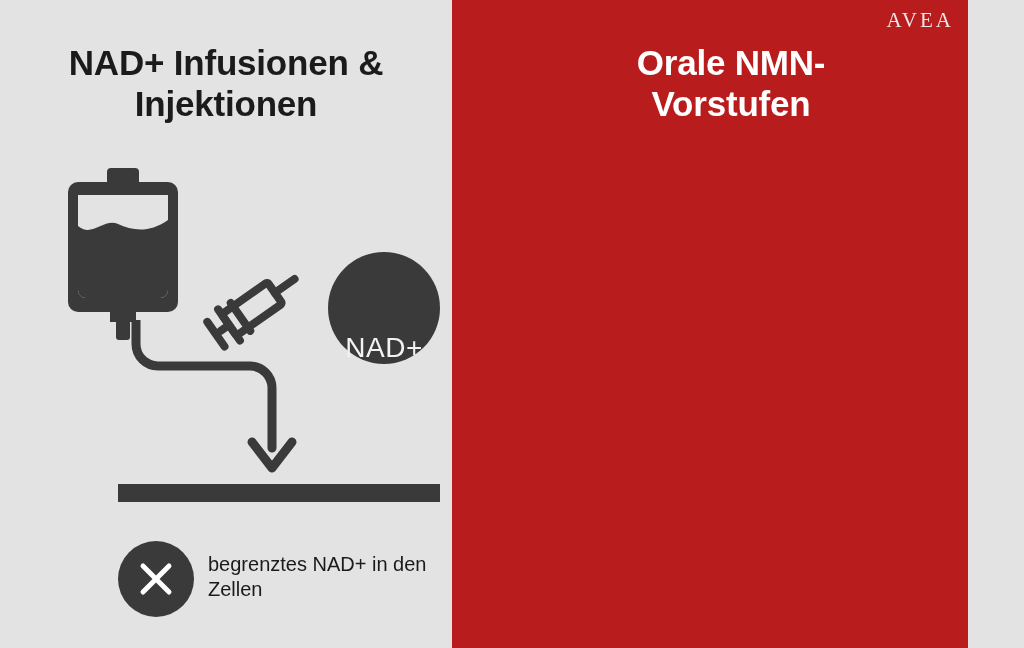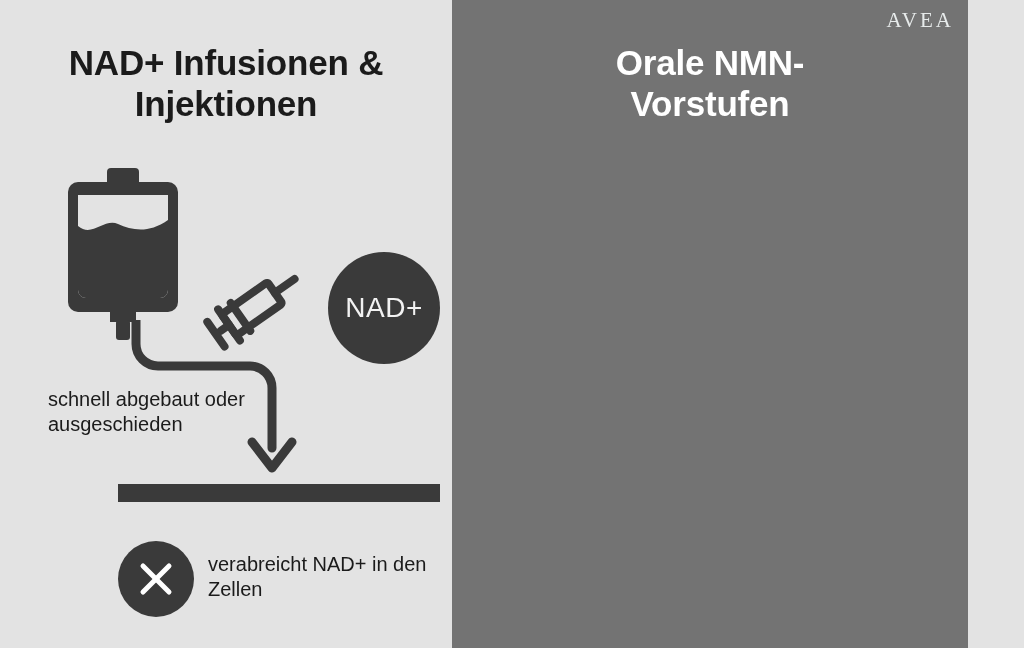--- a/index.html
+++ b/index.html
@@ -27,21 +27,21 @@
     position: relative;
     height: 648px;
     box-sizing: border-box;
   }
   .panel-left {
     width: 452px;
     background: #e3e3e3;
   }
   .panel-right {
     width: 516px;
-    background: #737373;
+    background: #b91c1c;
   }
 
   
   .headline {
     position: absolute;
     left: 0;
     width: 100%;
     text-align: center;
     font-weight: bold;
     line-height: 1.18;
@@ -54,20 +54,21 @@
     color: #1b1b1b;
     padding: 0 40px;
     box-sizing: border-box;
   }
   .headline-right {
     top: 42px;
     font-size: 35px;
     color: #ffffff;
     padding: 0 90px;
     box-sizing: border-box;
+    margin-left: 21px;
   }
 
   
   .brand-logo {
     position: absolute;
     top: 10px;
     right: 14px;
     font-family: "Liberation Serif", serif;
     font-size: 21px;
     letter-spacing: 3px;
@@ -105,21 +106,21 @@
   }
   .nad-badge-dark {
     position: absolute;
     left: 328px;
     top: 252px;
     width: 112px;
     height: 112px;
     border-radius: 50%;
     background: #3a3a3a;
     display: flex;
-    align-items: center;
+    align-items: flex-end;
     justify-content: center;
     color: #f2f2f2;
     font-size: 28px;
     font-weight: 500;
     letter-spacing: 0.5px;
   }
   .tube-arrow {
     position: absolute;
     left: 100px;
     top: 320px;
@@ -196,23 +197,22 @@
     <div class="membrane-bar"></div>
 
     <div class="x-badge">
       <svg viewBox="0 0 76 76" width="76" height="76" aria-hidden="true">
         <line x1="25" y1="25" x2="51" y2="51" stroke="#ffffff" stroke-width="5" stroke-linecap="round"></line>
         <line x1="51" y1="25" x2="25" y2="51" stroke="#ffffff" stroke-width="5" stroke-linecap="round"></line>
       </svg>
     </div>
 
 
-    <p class="label label-dark lbl-degraded">schnell abgebaut oder ausgeschieden</p>
-
-    <p class="label label-dark lbl-limited">verabreicht NAD+ in den Zellen</p>
+
+    <p class="label label-dark lbl-limited">begrenztes NAD+ in den Zellen</p>
   </section>
 
   <section class="panel panel-right">
 
     <div class="brand-logo">AVEA</div>
 
     <h1 class="headline headline-right">Orale NMN-Vorstufen</h1>
 
   </section>
 

